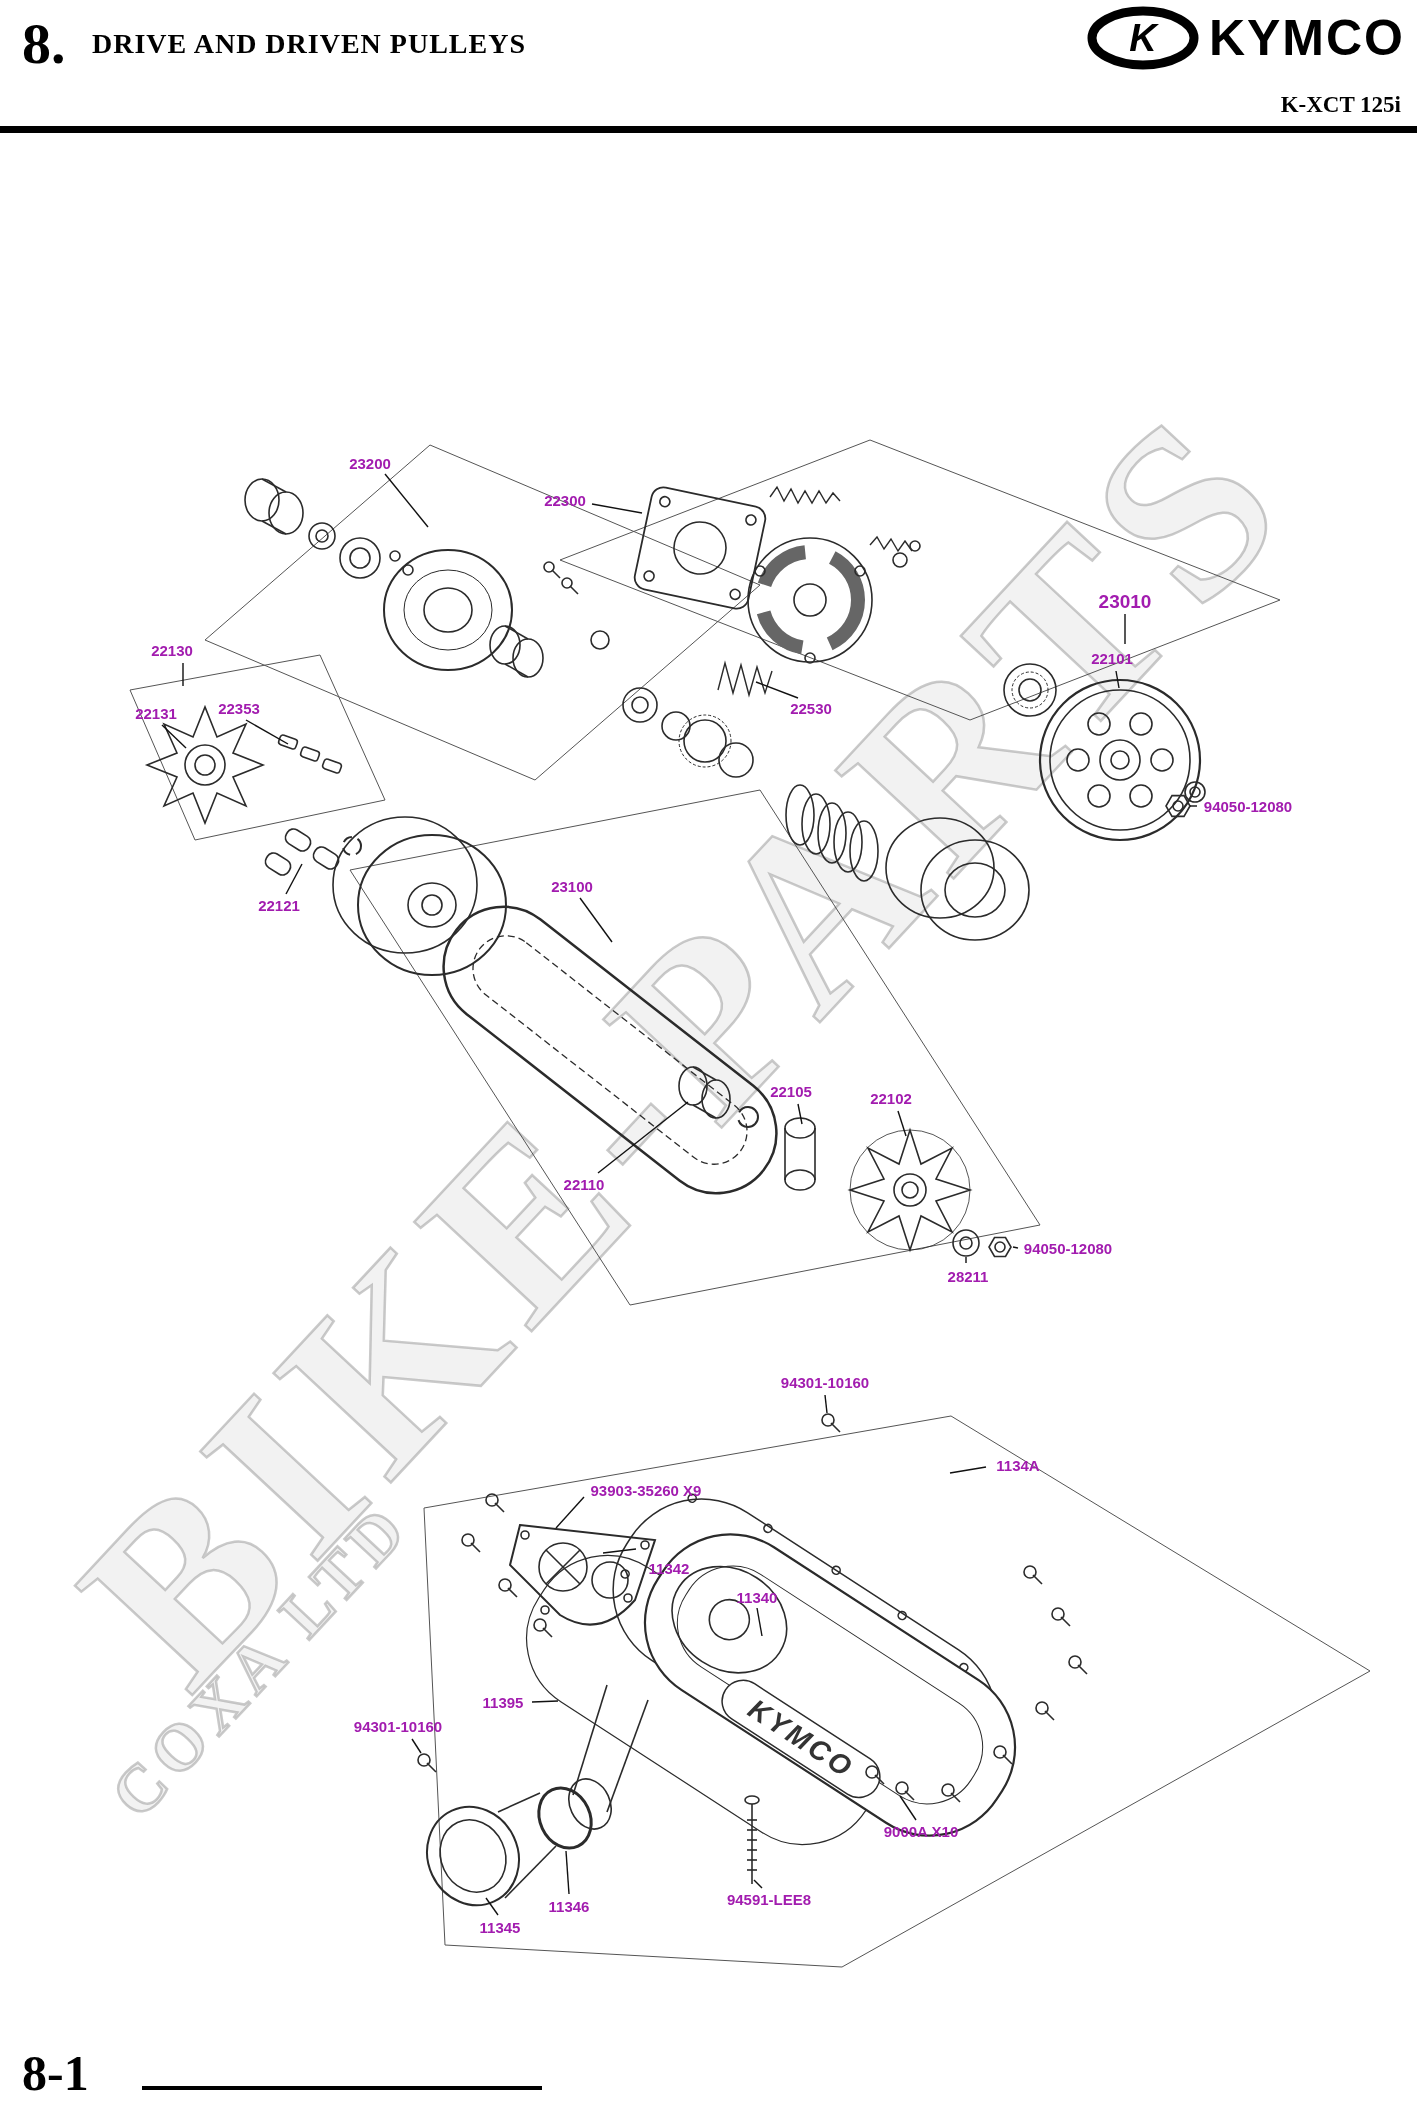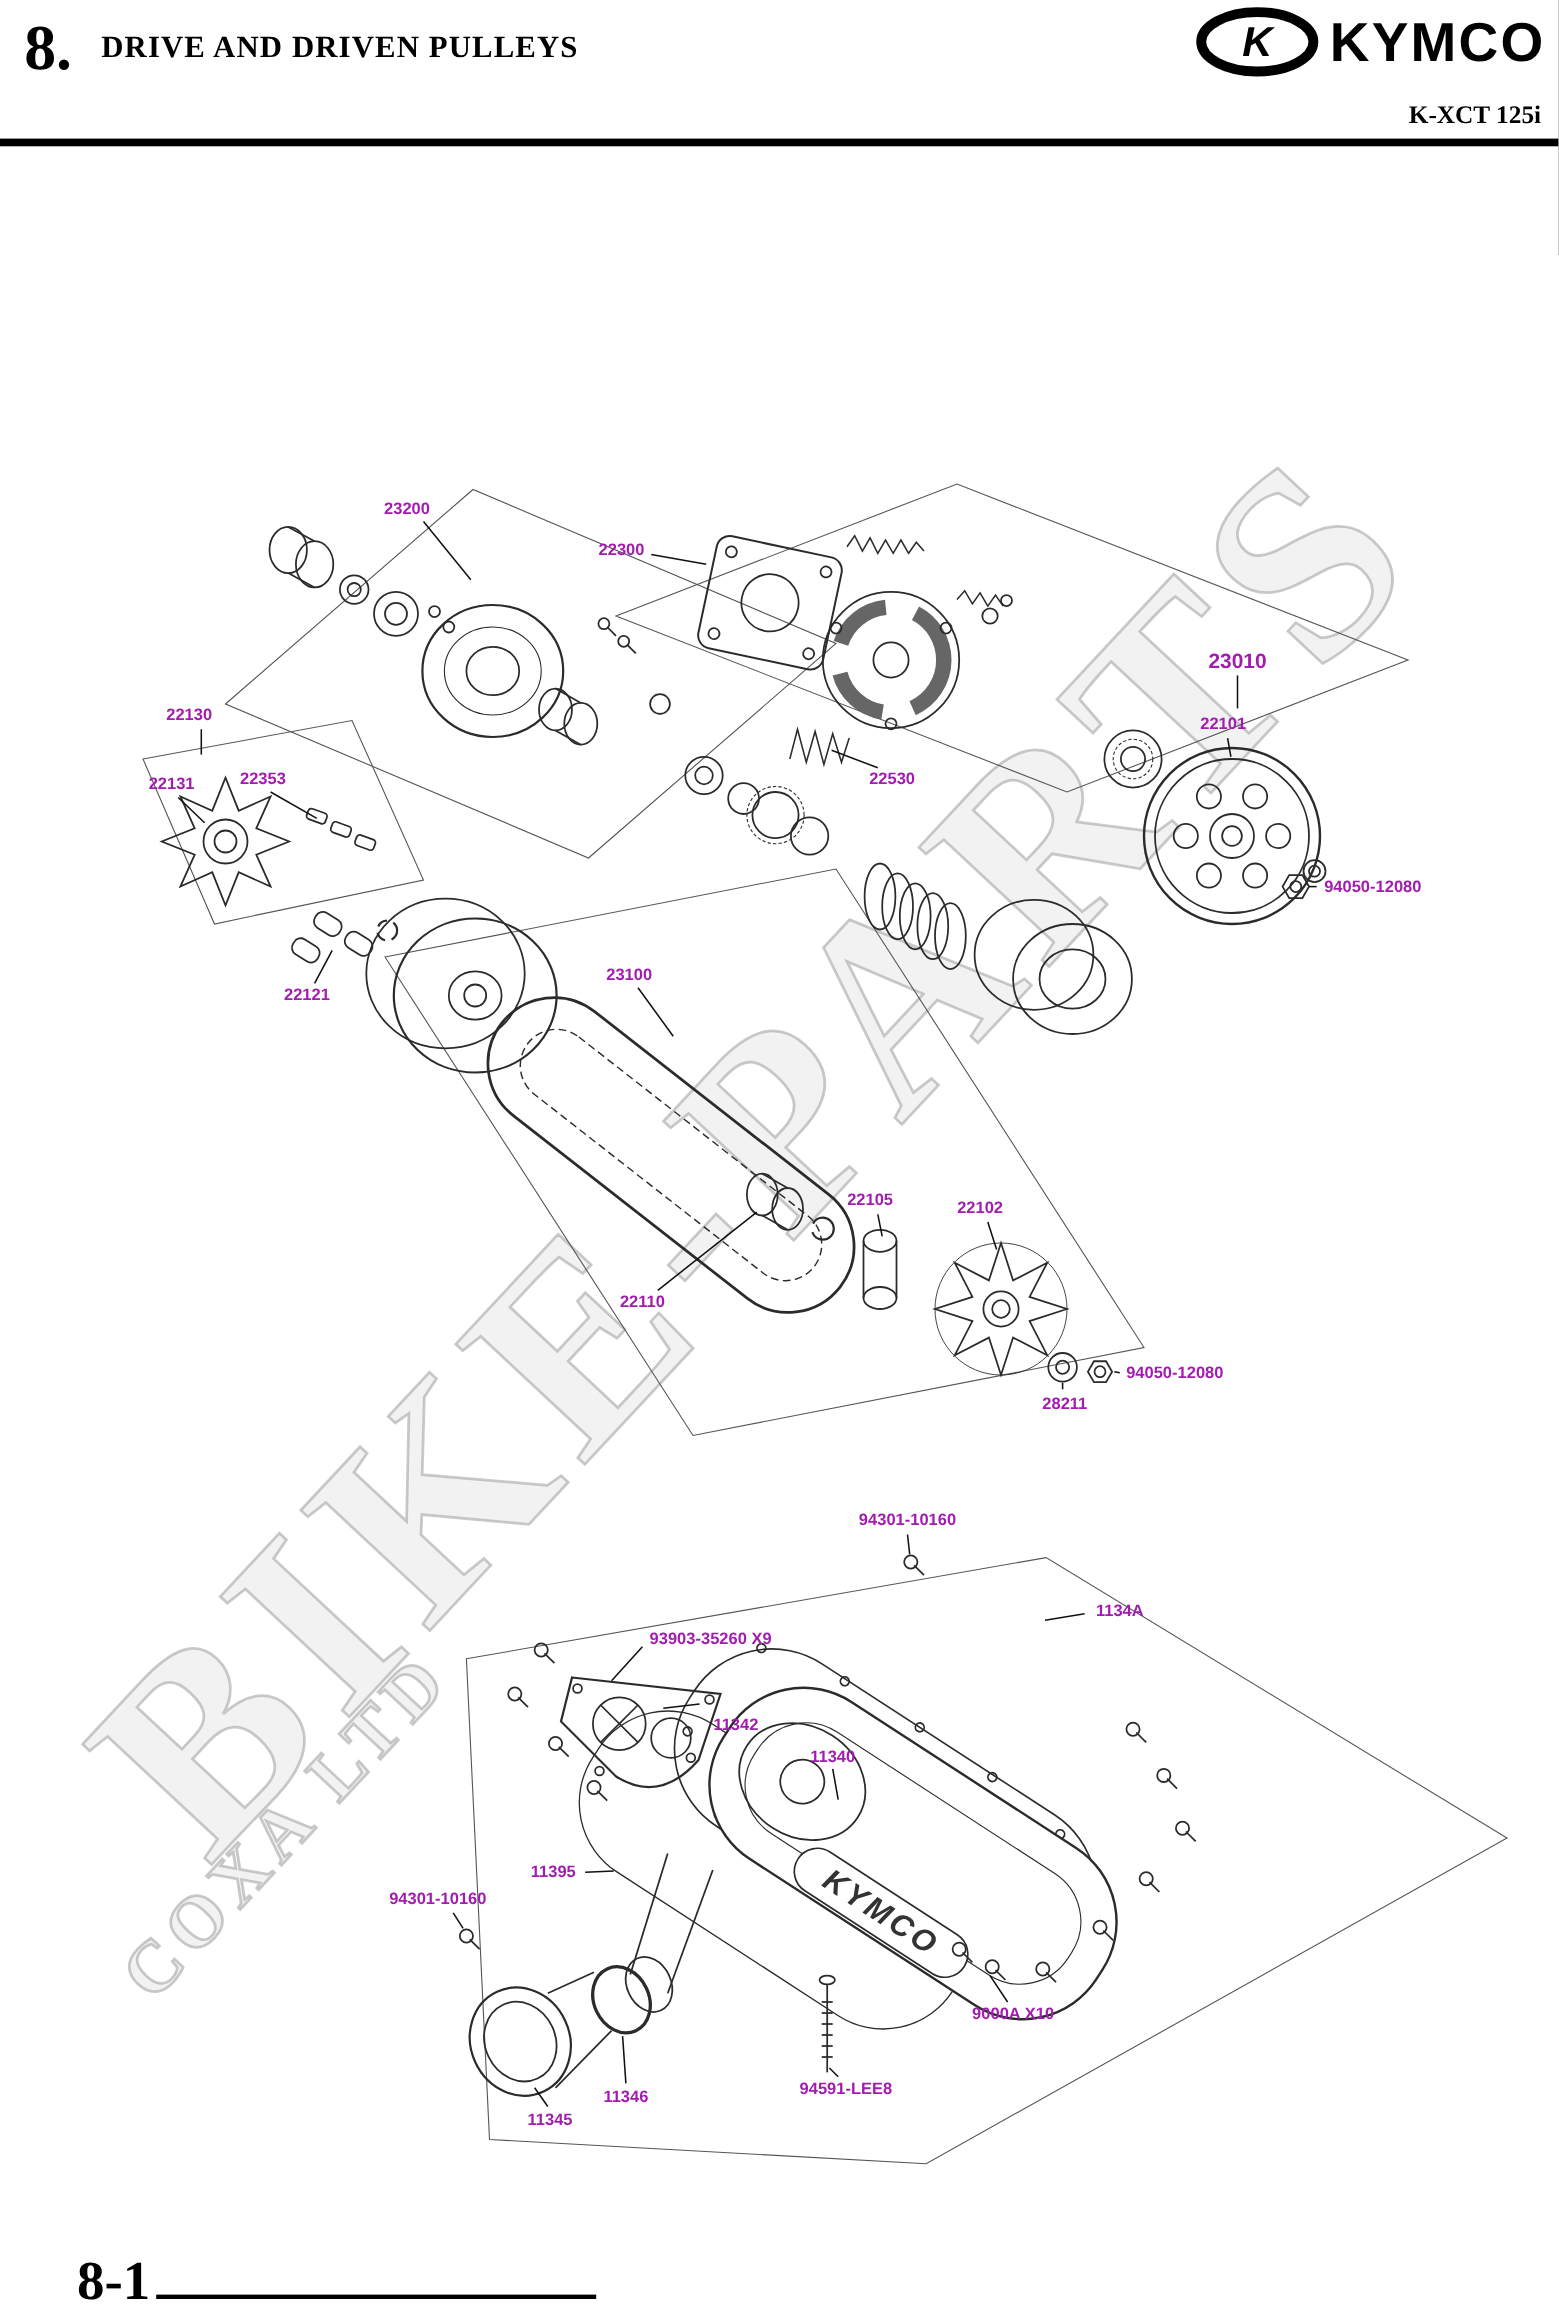--- a/index.html
+++ b/index.html
@@ -29,21 +29,21 @@
   
   .diagram { position:absolute; left:0; top:0; z-index:2; }
   
   .plabel {
     position:absolute; transform:translate(-50%,-50%);
     font-family:"Liberation Sans", sans-serif; font-weight:bold;
     font-size:15px; color:#a21caf; white-space:nowrap; z-index:3;
   }
   .plabel.lg { font-size:19px; }
   
-  .f-num  { position:absolute; left:22px; top:2044px; font-size:50px; font-weight:bold; z-index:3;margin-left:48px; }
+  .f-num  { position:absolute; left:22px; top:2044px; font-size:50px; font-weight:bold; z-index:3; }
   .f-rule { position:absolute; left:142px; top:2086px; width:400px; height:4px; background:#000; z-index:3; }
 </style>
 </head>
 <body>
 
 <div class="page">
 
   <div class="h-num">8.</div>
   <div class="h-title">DRIVE AND DRIVEN PULLEYS</div>
 

